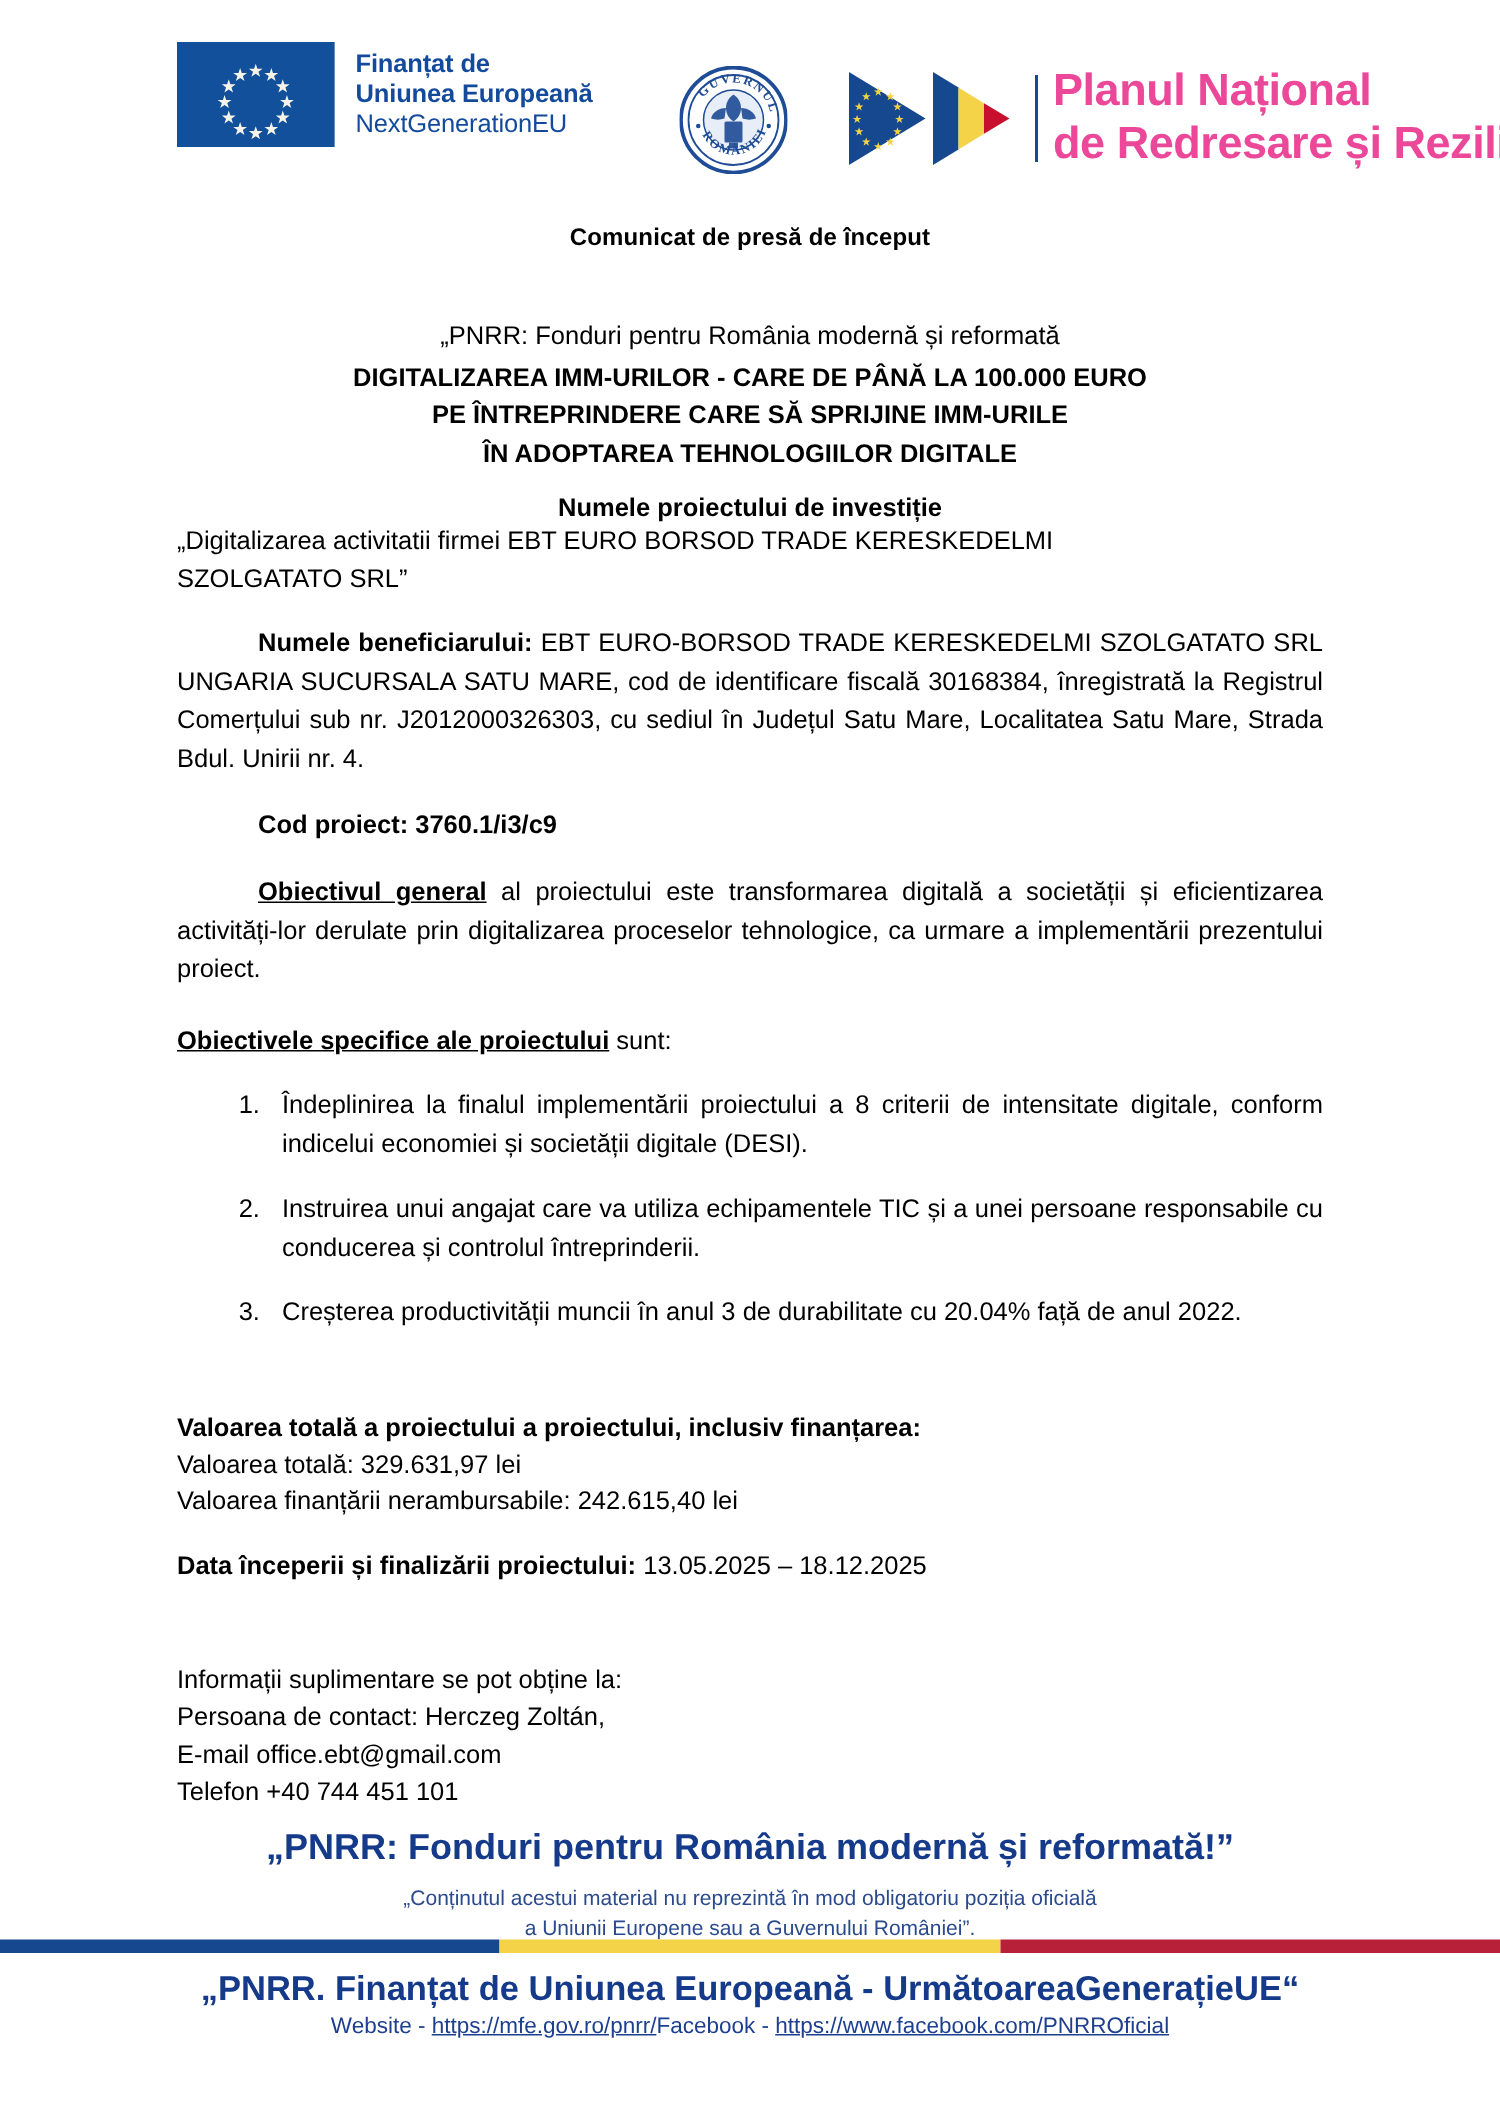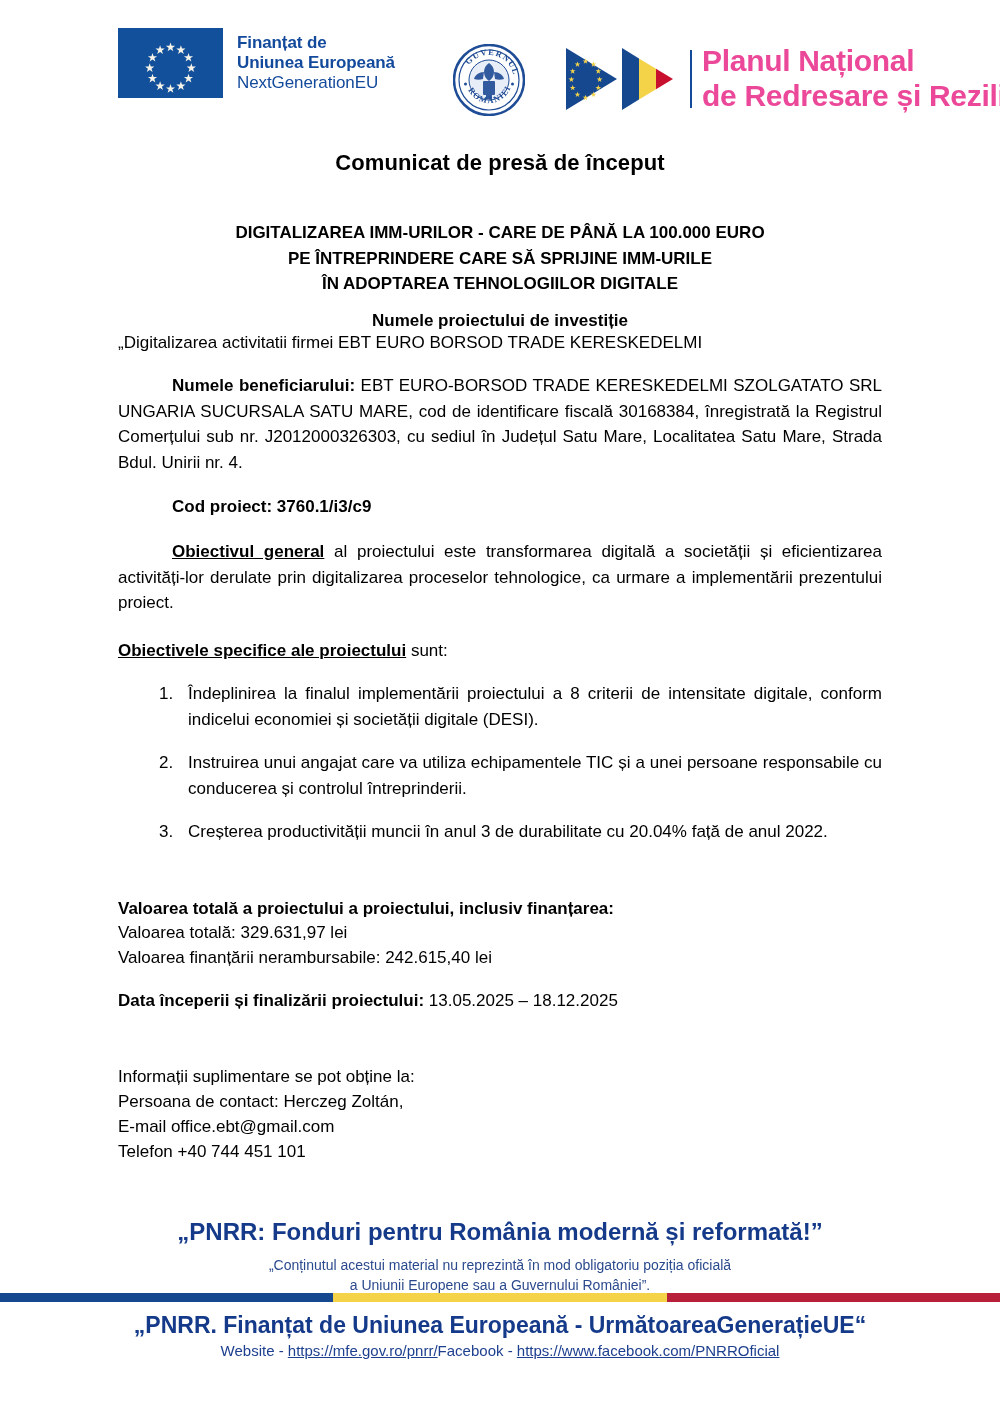--- a/index.html
+++ b/index.html
@@ -92,21 +92,21 @@
 
   
   .doc {
     position: absolute;
     top: 150px;
     left: 118px;
     width: 764px;
   }
 
   h1.doc-title {
-    font-size: 22px;
+    font-size: 16px;
     font-weight: bold;
     text-align: center;
     margin: 0 0 44px 0;
     letter-spacing: 0.1px;
   }
 
   .sub-line {
     font-size: 17px;
     text-align: center;
     margin: 0 0 2px 0;
@@ -324,29 +324,31 @@
       <div>Planul Național</div>
       <div>de Redresare și Reziliență</div>
     </div>
   </div>
 </div>
 
 <div class="doc">
 
   <h1 class="doc-title">Comunicat de presă de început</h1>
 
+  <div class="sub-line">„PNRR: Fonduri pentru România modernă și reformată</div>
 
   <div class="title-caps">DIGITALIZAREA IMM-URILOR - CARE DE PÂNĂ LA 100.000 EURO</div>
   <div class="title-caps">PE ÎNTREPRINDERE CARE SĂ SPRIJINE IMM-URILE</div>
   <div class="title-caps">ÎN ADOPTAREA TEHNOLOGIILOR DIGITALE</div>
 
   <div class="spacer-14"></div>
 
   <div class="proj-name-head">Numele proiectului de investiție</div>
   <div class="proj-name">„Digitalizarea activitatii firmei EBT EURO BORSOD TRADE KERESKEDELMI</div>
+  <div class="proj-name">SZOLGATATO SRL”</div>
 
   <div class="spacer-18"></div>
 
   <p class="just indent"><span class="b">Numele beneficiarului:</span><span> EBT EURO-BORSOD TRADE KERESKEDELMI SZOLGATATO SRL UNGARIA SUCURSALA SATU MARE, cod de identificare fiscală 30168384, înregistrată la Registrul Comerțului sub nr.    J2012000326303, cu sediul în Județul Satu Mare, Localitatea Satu Mare, Strada Bdul. Unirii nr. 4.</span></p>
 
   <div class="spacer-22"></div>
 
   <p class="cod-line">Cod proiect: 3760.1/i3/c9</p>
 
   <div class="spacer-22"></div>

